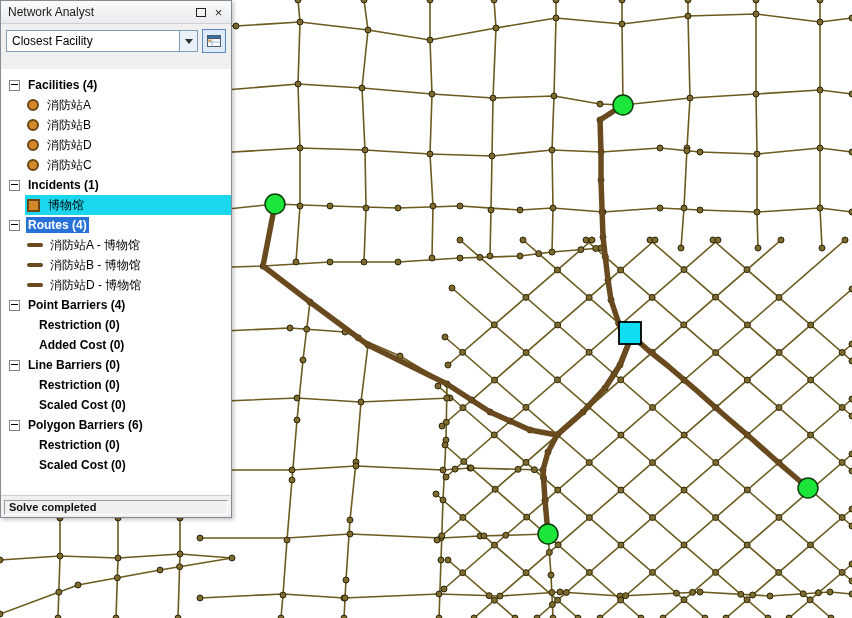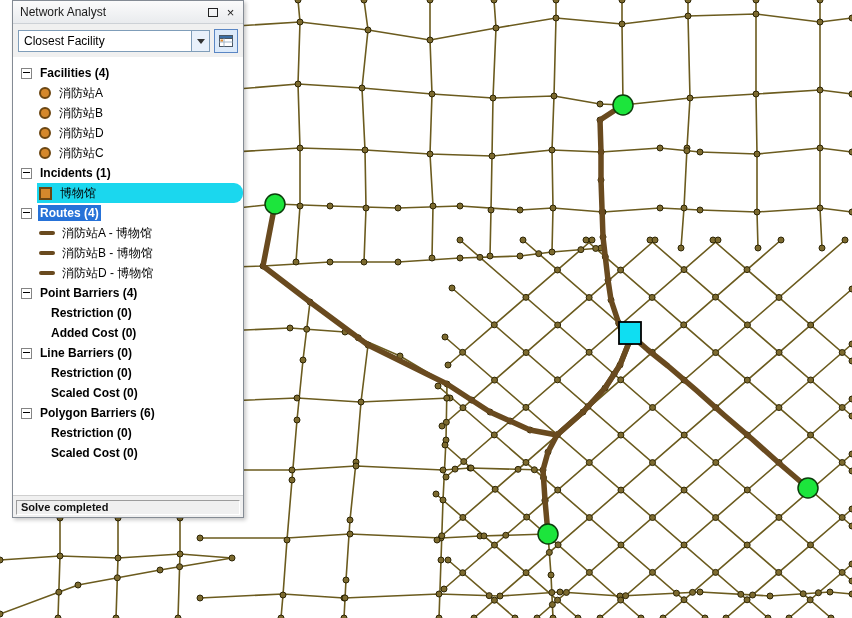--- a/index.html
+++ b/index.html
@@ -1,21 +1,21 @@
 <!DOCTYPE html>
 <html><head>
 <meta charset="utf-8">
 <style>
   html,body{margin:0;padding:0;background:#fff;}
   body{width:852px;height:618px;position:relative;overflow:hidden;
        font-family:"Liberation Sans",sans-serif;-webkit-font-smoothing:antialiased;}
   #map-svg{position:absolute;left:0;top:0;}
 
   
-  .panel{position:absolute;left:12px;top:0;width:232px;height:518px;background:#f0f0f0;
+  .panel{position:absolute;left:0;top:0;width:232px;height:518px;background:#f0f0f0;
          border:1px solid #848b94;box-sizing:border-box;display:flex;flex-direction:column;
          box-shadow:2px 2px 4px rgba(0,0,0,.22);font-size:12px;color:#000;}
   .titlebar{height:22px;flex:none;display:flex;align-items:center;padding:0 4px 0 7px;
             background:linear-gradient(#fbfbfb,#e9ebee);border-bottom:1px solid #cdd1d6;}
   .titlebar .title{flex:1;font-size:12px;color:#1a1a1a;}
   .winbtn{width:17px;height:15px;display:inline-flex;align-items:center;justify-content:center;
           color:#222;font-size:13px;line-height:1;margin-left:1px;cursor:default;}
   .sq{width:8px;height:7px;border:1px solid #222;display:inline-block;}
 
   .toolbar{flex:none;display:flex;align-items:center;gap:4px;padding:5px 5px 4px 5px;}
@@ -23,26 +23,26 @@
          align-items:stretch;box-sizing:border-box;}
   .combo-text{flex:1;display:flex;align-items:center;padding:0 5px;font-size:12px;
               white-space:nowrap;overflow:hidden;}
   .combo-arrow{width:17px;flex:none;border-left:1px solid #7f9db9;background:#e9f1fb;
                display:flex;align-items:center;justify-content:center;}
   .combo-arrow i{width:0;height:0;border-left:4px solid transparent;border-right:4px solid transparent;
                  border-top:5px solid #333;}
   .na-btn{width:24px;height:24px;flex:none;box-sizing:border-box;border:1px solid #5a86c4;
           background:#dceafa;display:flex;align-items:center;justify-content:center;padding:0;}
 
-  .tree{flex:1;background:#fff;overflow:hidden;padding-top:6px;}
+  .tree{flex:1;background:#fff;overflow:hidden;padding-top:6px;margin-top:12px;}
   .trow{height:20px;display:flex;align-items:center;white-space:nowrap;font-size:12px;}
   .t-category{padding-left:8px;font-weight:bold;}
   .t-facility,.t-incident,.t-route{padding-left:26px;}
   .t-subcategory{padding-left:36px;font-weight:bold;}
-  .trow.hl{background:linear-gradient(to right,#fff 24px,#1bd7ee 24px);border-radius:9px;}
+  .trow.hl{background:linear-gradient(to right,#fff 24px,#1bd7ee 24px);}
   .expbox{width:9px;height:9px;flex:none;border:1px solid #848484;background:#fff;
           margin-right:6px;position:relative;}
   .expbox::before{content:"";position:absolute;left:1px;right:1px;top:3px;height:1px;background:#000;}
   .ic-circle{width:10px;height:10px;flex:none;border-radius:50%;background:#d4882c;
              border:2px solid #6b4612;margin-right:6px;box-sizing:content-box;width:8px;height:8px;}
   .ic-square{width:9px;height:9px;flex:none;background:#d4882c;border:2px solid #6b4612;margin-right:6px;}
   .ic-line{width:16px;height:4px;flex:none;background:#694a1f;border-radius:2px;margin-right:5px;}
   .tlabel{padding:1px 2px;}
   .tlabel.sel{background:#2672d8;color:#ffffff;}
 

